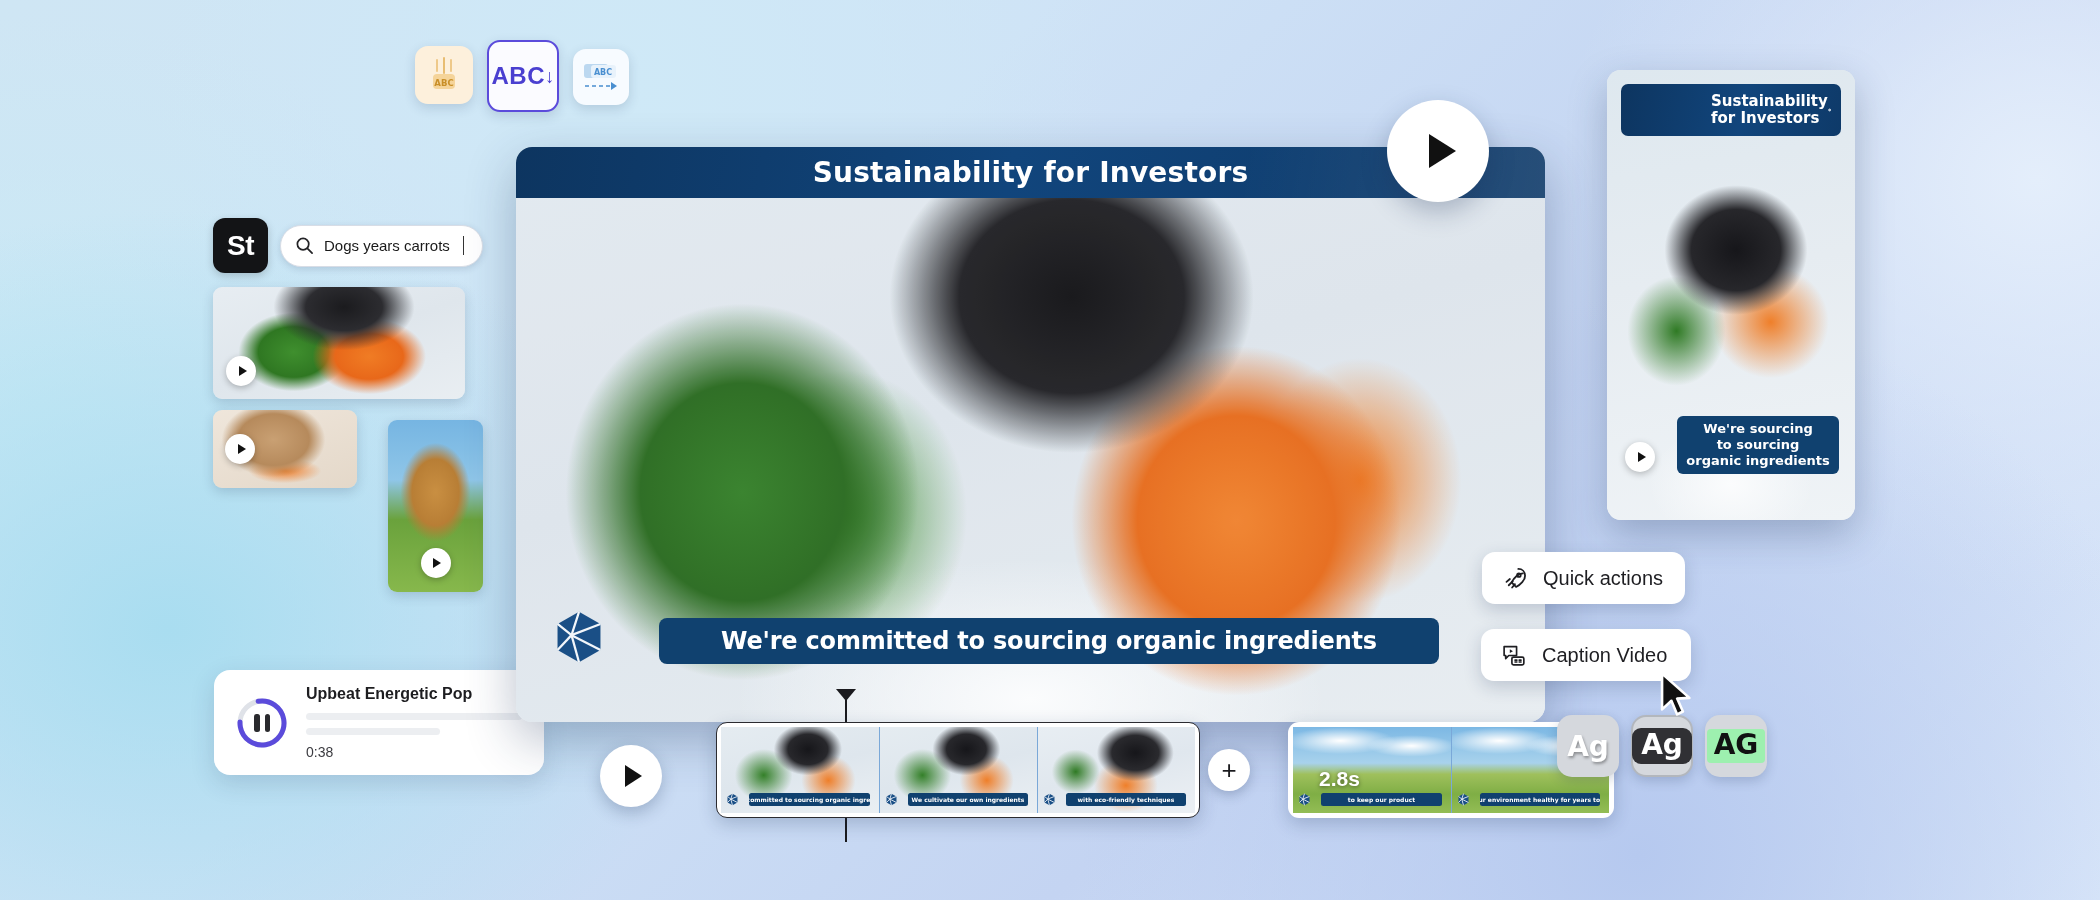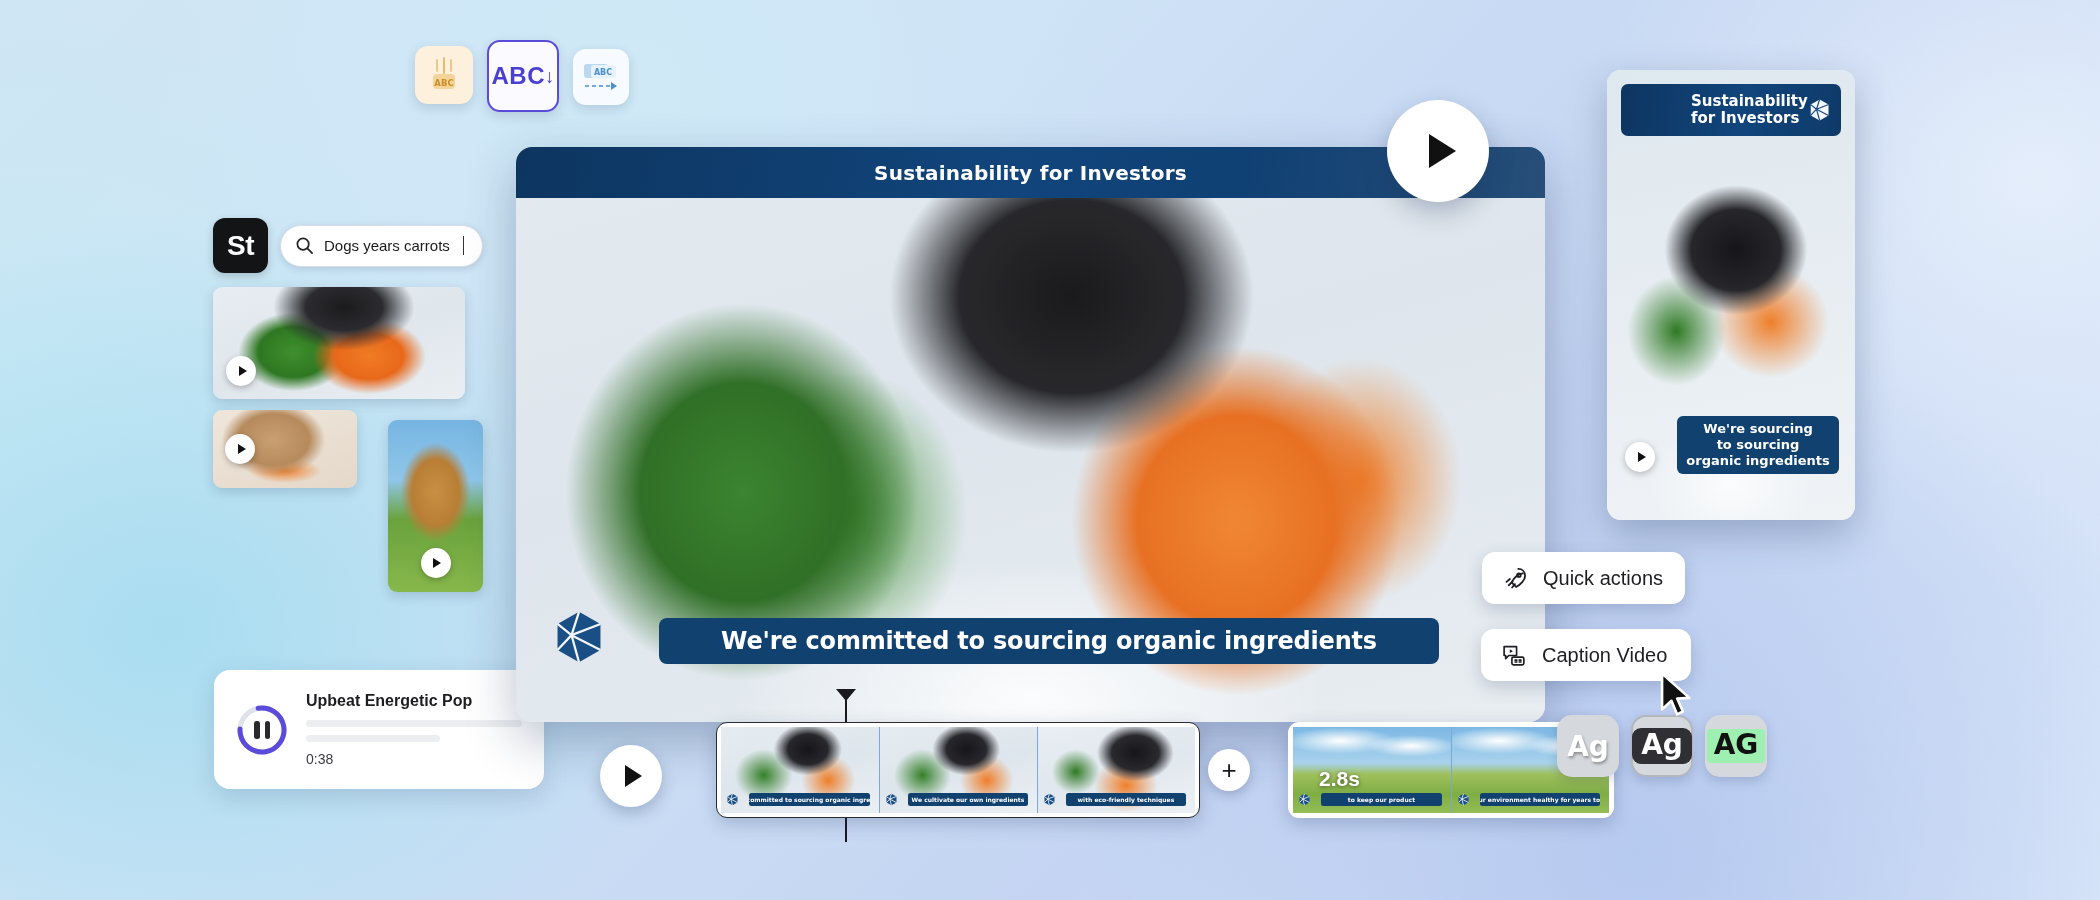--- a/index.html
+++ b/index.html
@@ -83,21 +83,21 @@
   .img-dog-golden {
     width:100%; height:100%;
     background:
       radial-gradient(ellipse 45% 35% at 50% 42%, #c98f42 0%, #b87e35 55%, rgba(184,126,53,0) 82%),
       radial-gradient(ellipse 26% 9% at 55% 35%, #f0812b 0%, rgba(240,129,43,0) 70%),
       linear-gradient(180deg,#76b5e2 0%,#8fc6e8 35%,#6aa23c 58%,#87b84c 100%);
   }
 
   
   .music-card {
-    position: absolute; left: 214px; top: 670px; width: 330px; height: 119px;
+    position: absolute; left: 214px; top: 670px; width: 330px; height: 105px;
     background: #fff; border-radius: 16px;
     box-shadow: 0 8px 24px rgba(30,50,90,.16);
     display: flex; align-items: center; gap: 18px; padding: 0 22px;
   }
   .music-ring { position: relative; width: 52px; height: 52px; flex: none; }
   .music-ring svg { position: absolute; inset: 0; }
   .pause-ico {
     position: absolute; inset: 0; display: flex; align-items: center;
     justify-content: center; gap: 5px;
   }
@@ -146,21 +146,21 @@
   .title-bar {
     position: absolute; left: 0; top: 0; width: 100%; height: 51px;
     background: linear-gradient(100deg,#0d3560 0%,#11457c 48%,#0e3a69 100%);
     display: flex; align-items: center; justify-content: center;
   }
   .title-bar::after {
     content:""; position:absolute; right:0; top:0; width: 300px; height:100%;
     background: linear-gradient(100deg, rgba(255,255,255,0) 0%, rgba(255,255,255,.10) 100%);
   }
   .title-txt {
-    color: #fff; font-size: 20px; font-weight: bold; letter-spacing: .2px;
+    color: #fff; font-size: 28px; font-weight: bold; letter-spacing: .2px;
     font-family: "DejaVu Sans", sans-serif;
   }
   .brand-mark { position: absolute; left: 35px; bottom: 57px; width: 56px; height: 56px; }
   .caption-bar {
     position: absolute; left: 143px; bottom: 58px; width: 780px; height: 46px;
     background: #10416f; border-radius: 8px;
     display: flex; align-items: center; justify-content: center;
   }
   .caption-txt {
     color: #fff; font-size: 24px; font-weight: bold;
@@ -259,21 +259,21 @@
       radial-gradient(ellipse 40% 20% at 52% 40%, #16161a 0%, #27272b 45%, rgba(39,39,43,0) 72%),
       radial-gradient(ellipse 26% 16% at 28% 58%, #2f7a24 0%, rgba(47,122,36,0) 76%),
       radial-gradient(ellipse 30% 16% at 66% 56%, #ef7f2a 0%, rgba(239,127,42,0) 78%),
       radial-gradient(ellipse 45% 18% at 50% 92%, #fbfcfd 0%, rgba(251,252,253,0) 74%),
       linear-gradient(170deg,#dee8ef 0%,#e6ecf1 45%,#eff3f6 100%);
   }
   .vp-title {
     position: absolute; left: 14px; top: 14px; right: 14px; height: 52px;
     background: linear-gradient(100deg,#0d3560 0%,#11457c 55%,#0e3a69 100%);
     border-radius: 7px; display: flex; align-items: center;
-    padding: 0 10px 0 70px; justify-content: space-between;
+    padding: 0 10px 0 90px; justify-content: space-between;
   }
   .vp-title-txt {
     color: #fff; font-size: 15px; font-weight: bold; line-height: 1.12;
     font-family: "DejaVu Sans", sans-serif; text-align: left;
   }
   .vp-cap {
     position: absolute; left: 70px; bottom: 46px; right: 16px;
     background: #10416f; border-radius: 6px; padding: 5px 9px;
     color: #fff; font-size: 13px; font-weight: bold; line-height: 1.22;
     text-align: center; font-family: "DejaVu Sans", sans-serif;

